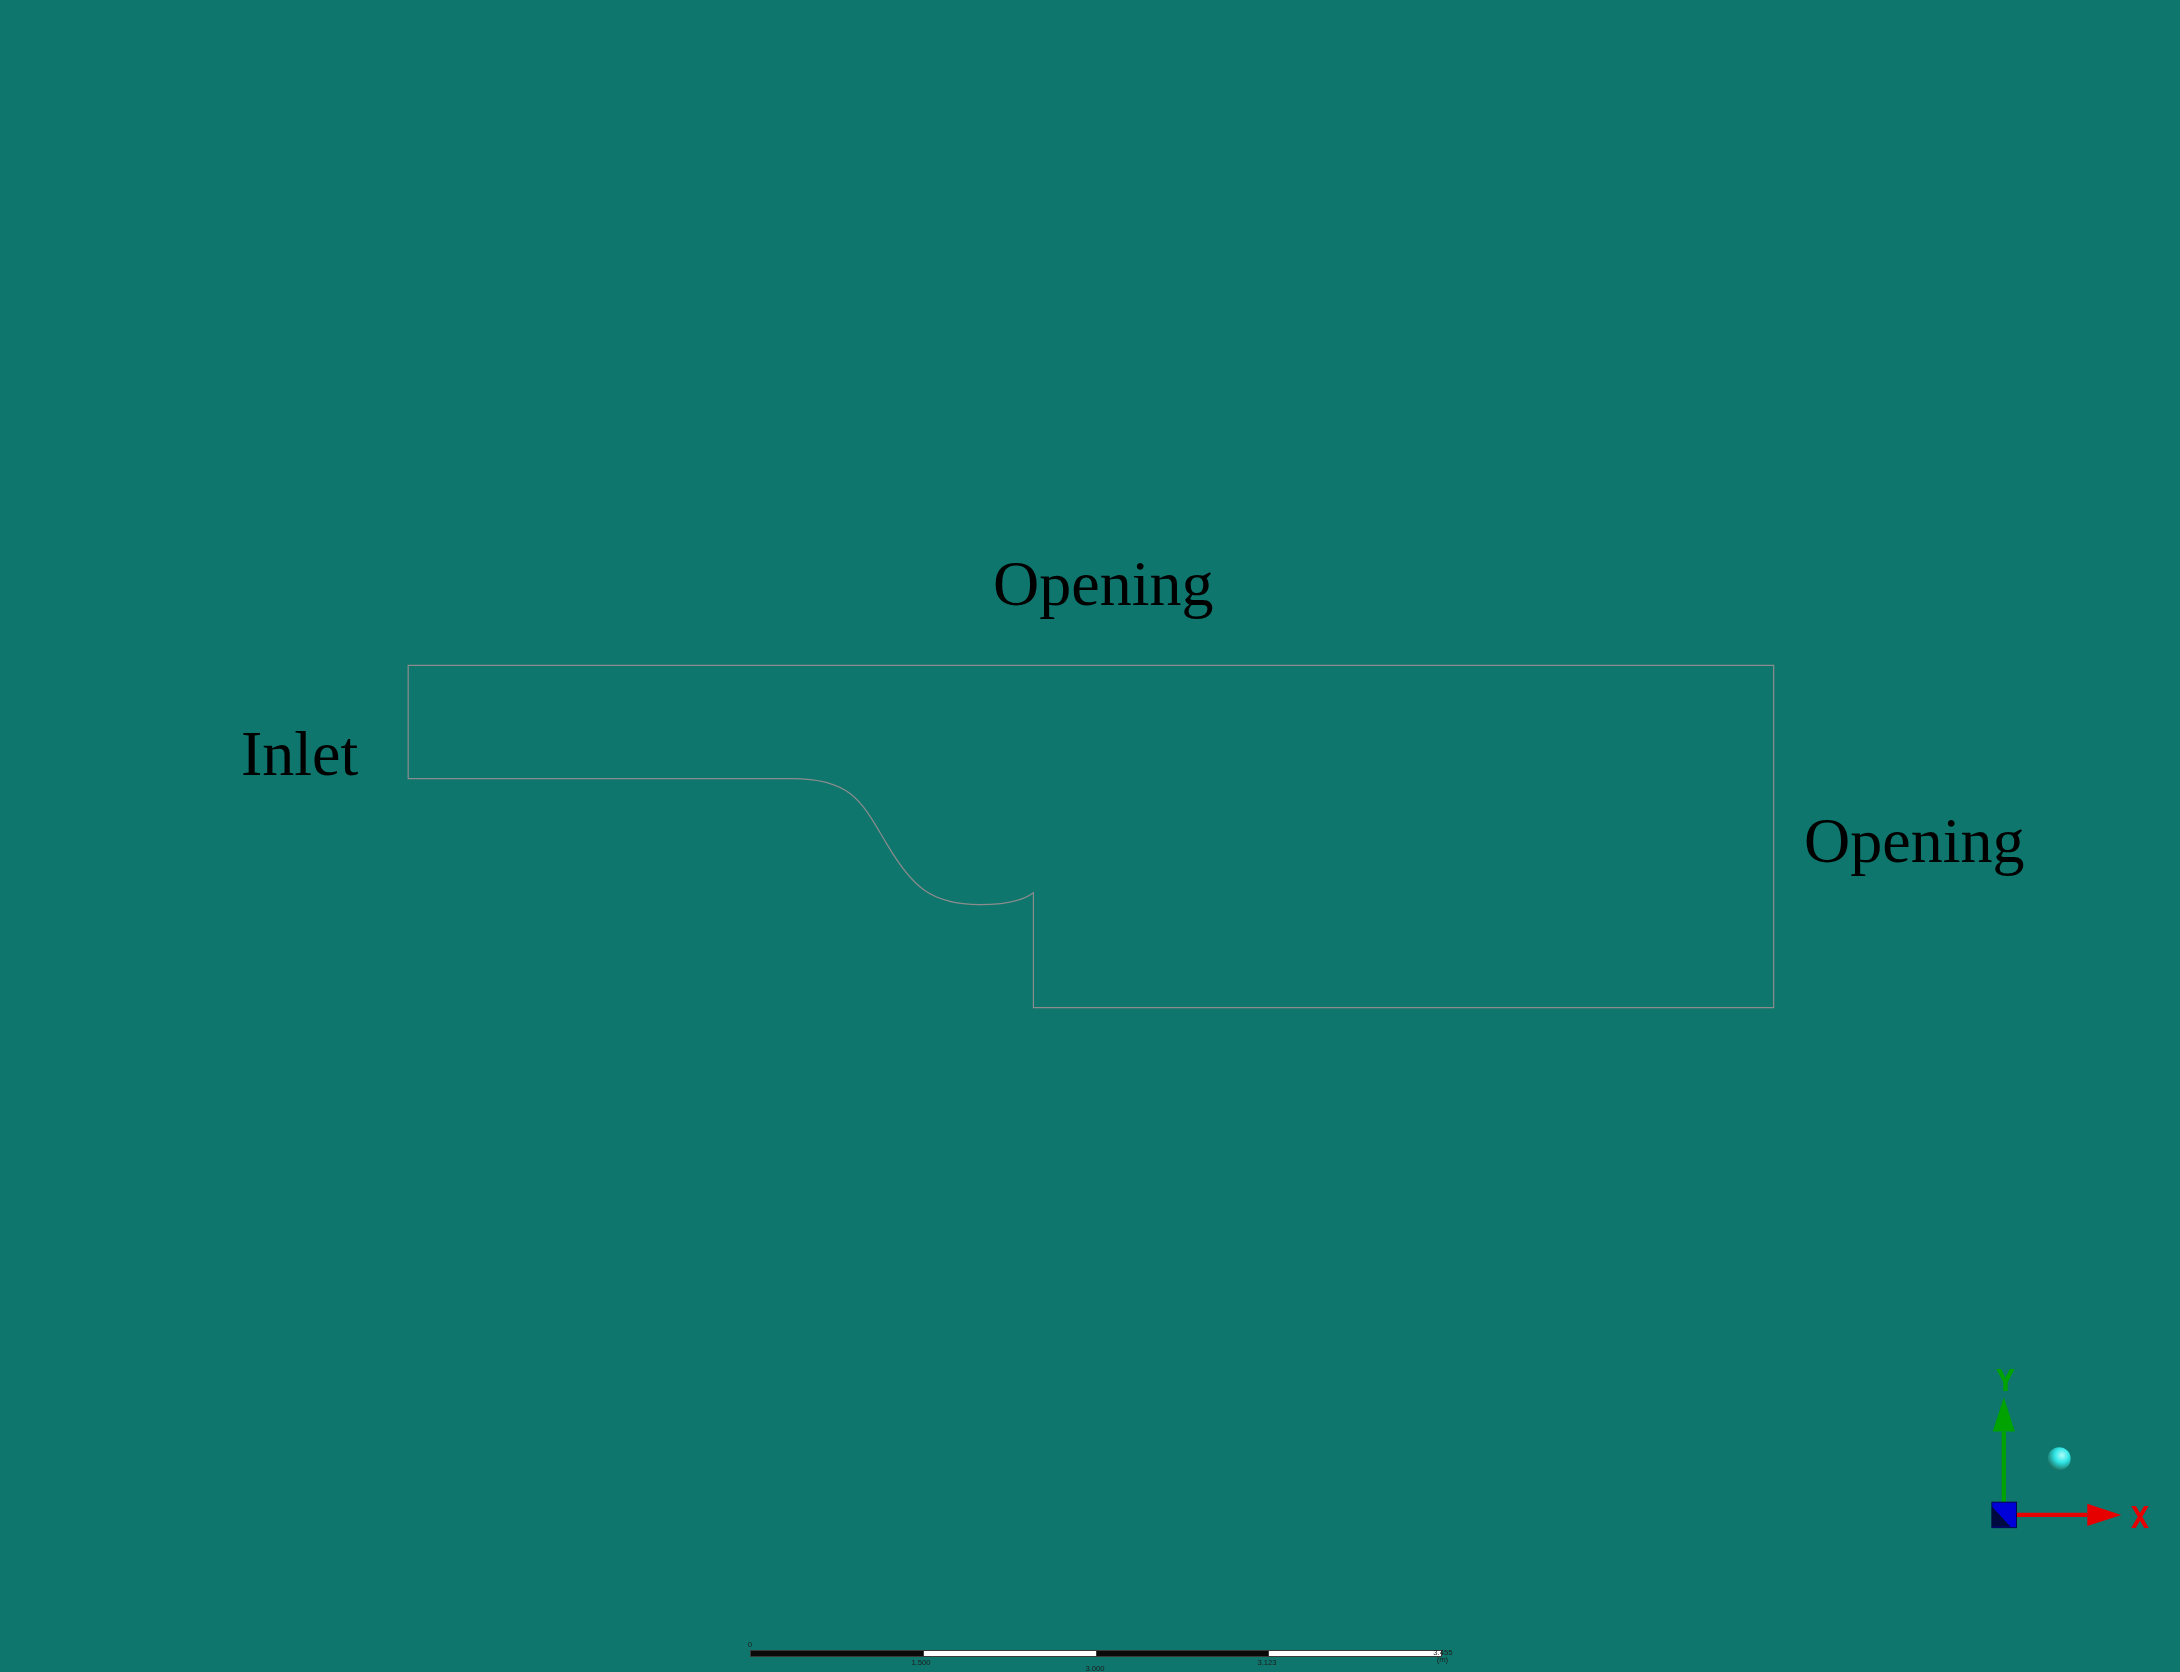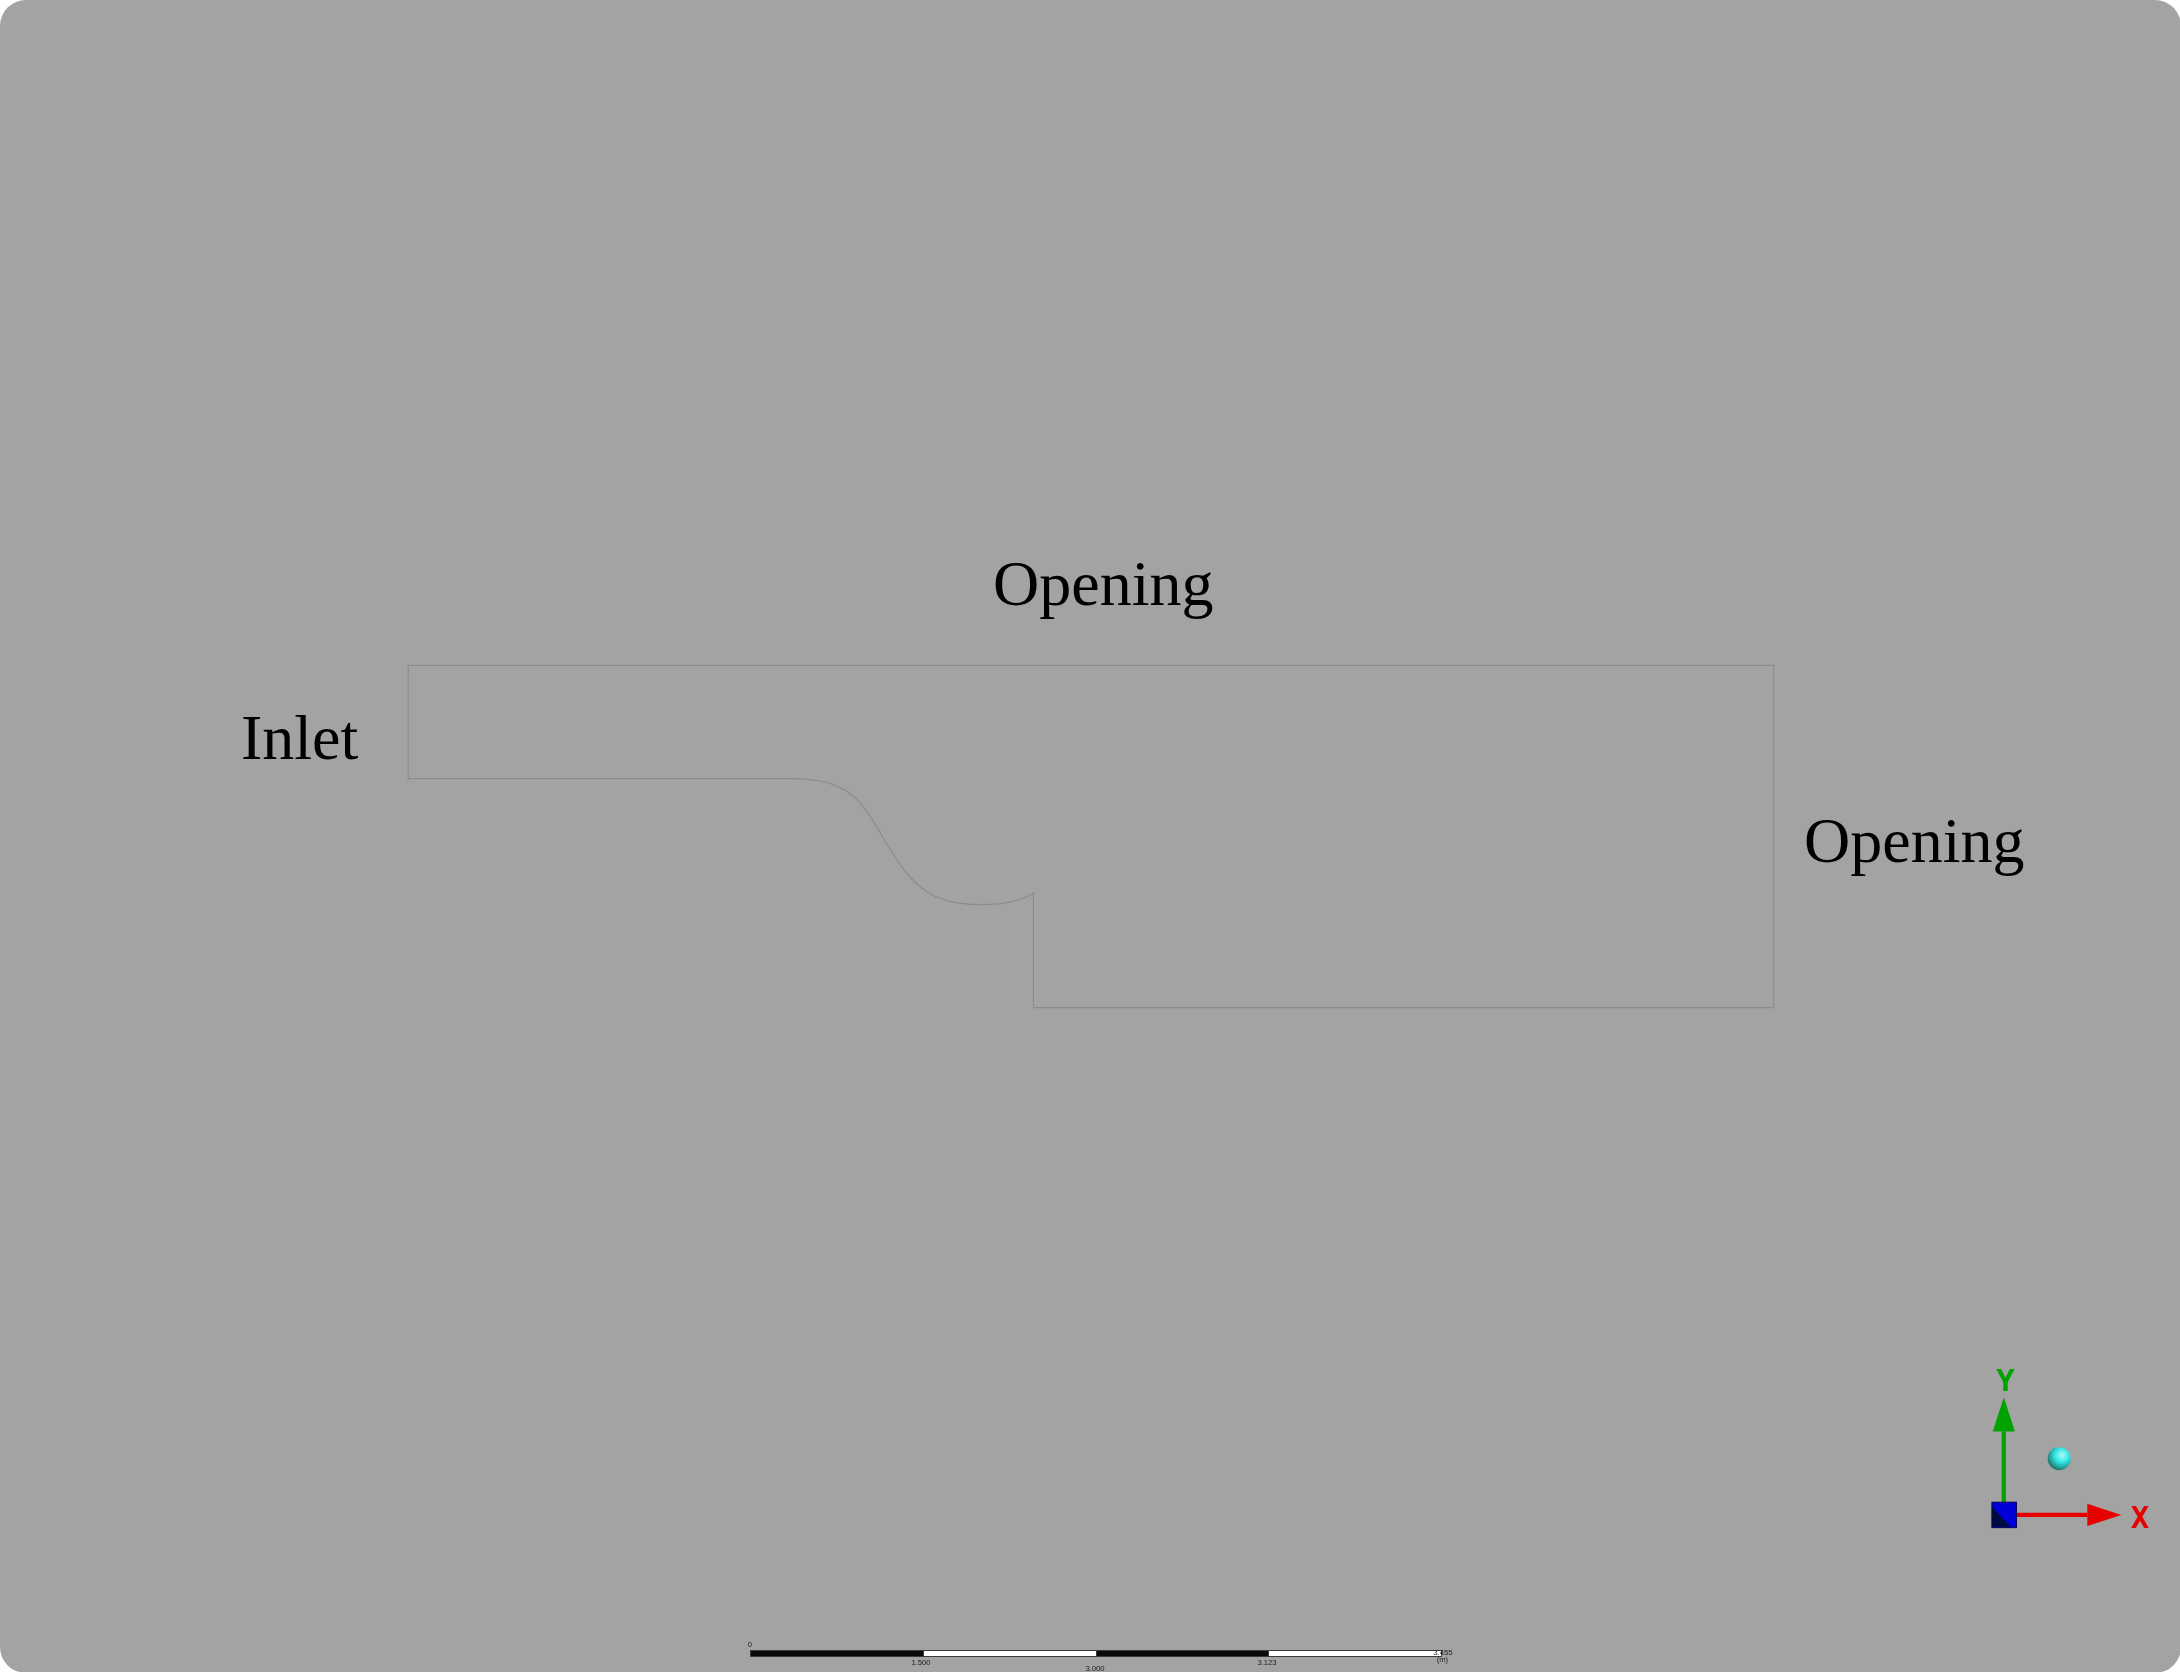--- a/index.html
+++ b/index.html
@@ -1,34 +1,33 @@
 <!DOCTYPE html>
 <html style="font-size:13.6px"><head>
 <meta charset="utf-8">
 <style>
   html,body{margin:0;padding:0;background:#fff;}
   #viewport{
     position:relative;
     width:2181px;height:1673px;
-    background:#a3a3a3;
+    background:#0f766e;
     overflow:hidden;
     font-family:"Liberation Serif", serif;
-    border-radius:26px;
   }
   .layer{position:absolute;left:0;top:0;}
   .geo-label{
     position:absolute;
     color:#000;
     font-family:"Liberation Serif", serif;
     font-size:64px;
     line-height:1;
     white-space:nowrap;
   }
   #label-opening{left:993px;top:552px;}
-  #label-inlet{left:241px;top:706px;}
+  #label-inlet{left:241px;top:722px;}
   #label-outlet{left:1804px;top:809px;}
 
   
   #scale-bar{
     position:absolute;
     left:750px;top:1650px;
     width:692px;height:6.8px;
     display:flex;
     border:0.9px solid #3a3a3a;
     box-sizing:border-box;

